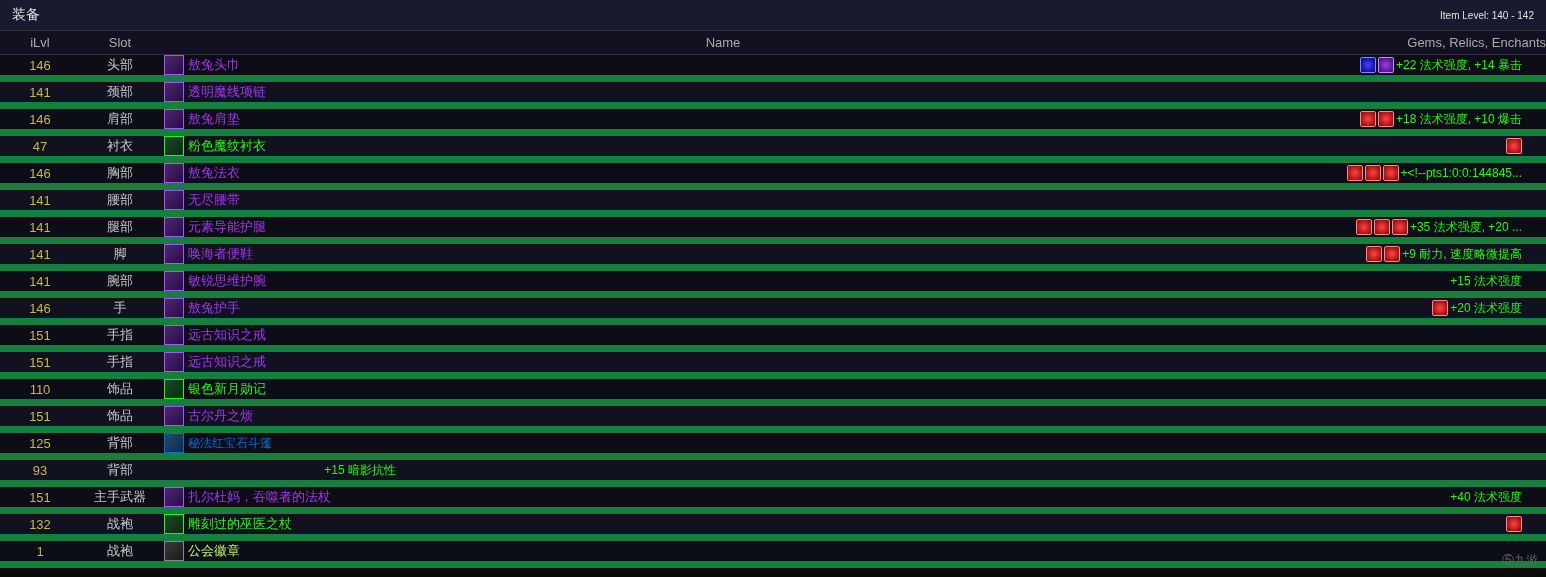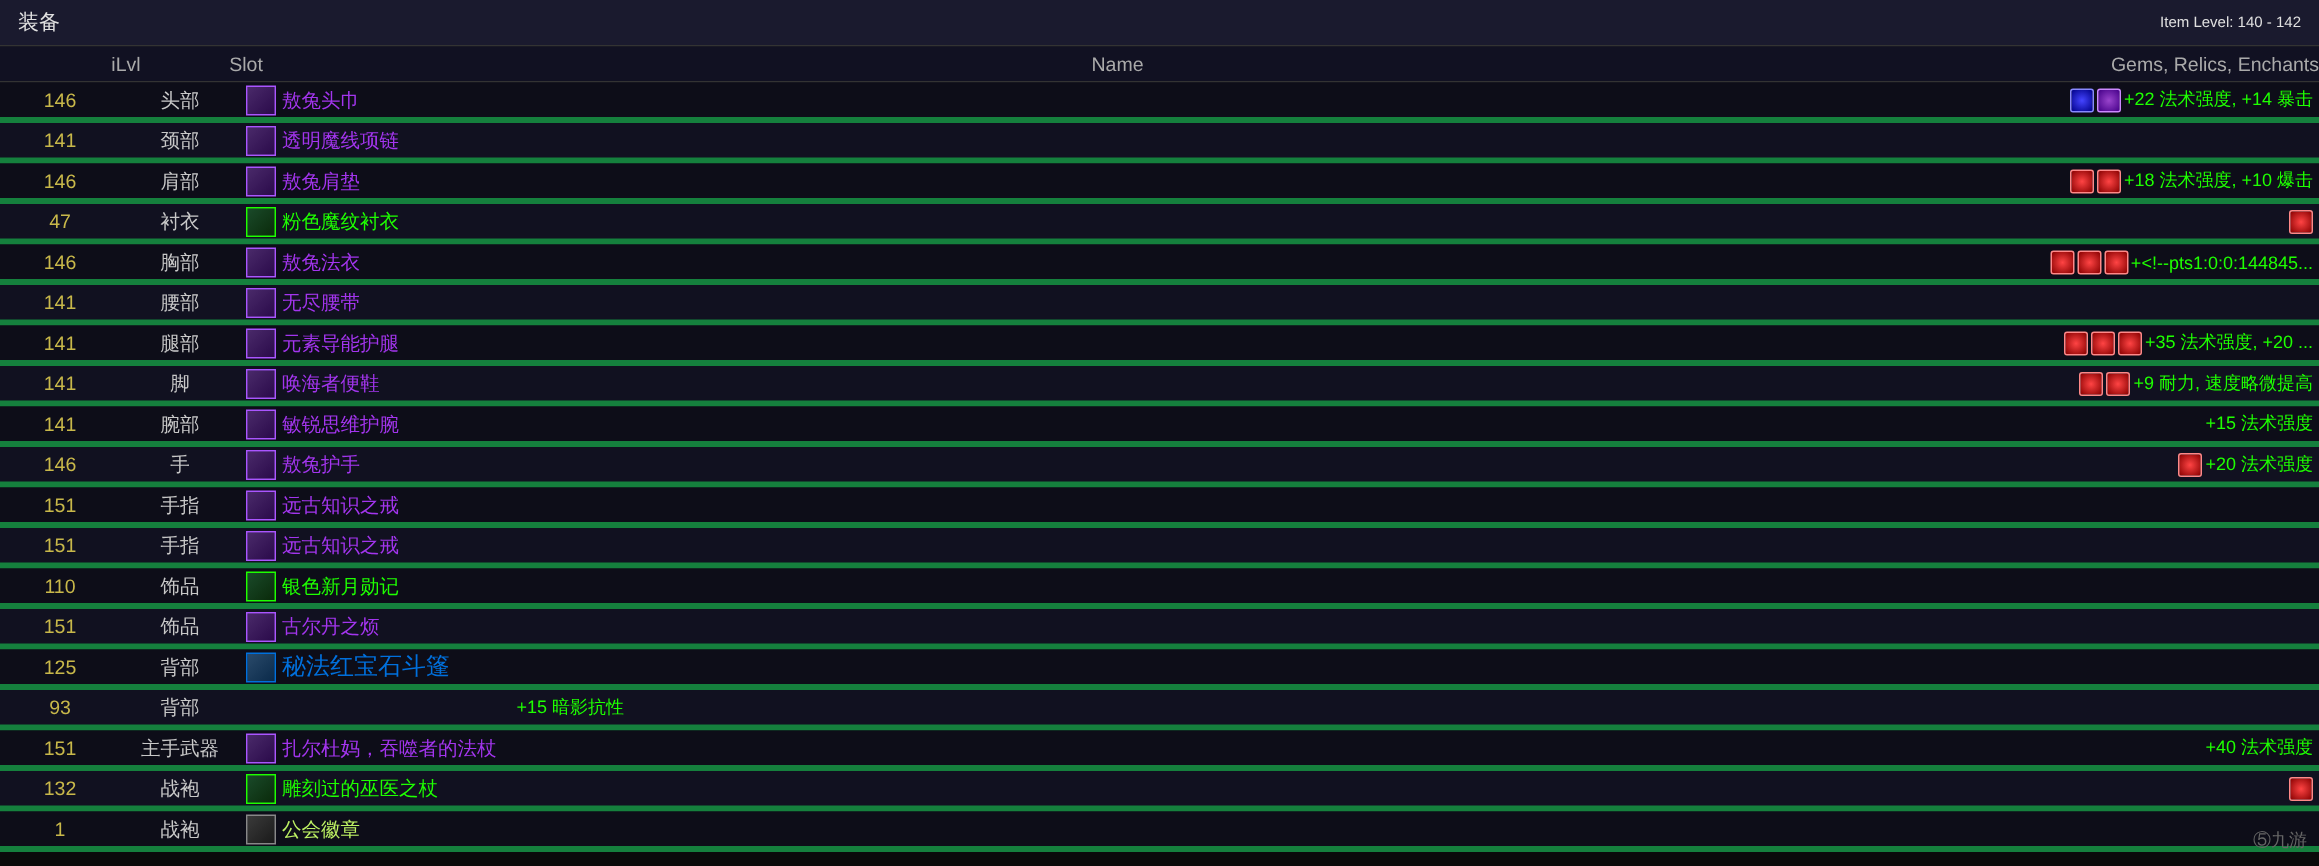--- a/index.html
+++ b/index.html
@@ -33,21 +33,20 @@
       display: flex;
       align-items: center;
       padding: 4px 0;
     }
     .col-ilvl {
       width: 80px;
       text-align: center;
       flex-shrink: 0;
       color: #aaa;
       font-size: 13px;
-      margin-left: 44px;
     }
     .col-slot {
       width: 80px;
       text-align: center;
       flex-shrink: 0;
       color: #aaa;
       font-size: 13px;
     }
     .col-name {
       flex: 1;
@@ -59,21 +58,21 @@
       width: 260px;
       text-align: right;
       flex-shrink: 0;
       color: #aaa;
       font-size: 13px;
       padding-right: 0;
     }
     .table-row {
       display: flex;
       align-items: center;
-      border-bottom: 4px solid #15803d;
+      border-bottom: 7px solid #15803d;
       min-height: 27px;
     }
     .table-row:nth-child(odd) {
       background: #0d0d18;
     }
     .table-row:nth-child(even) {
       background: #111120;
     }
     .row-ilvl {
       width: 80px;
@@ -108,38 +107,38 @@
       justify-content: center;
       font-size: 10px;
       overflow: hidden;
     }
     .item-name-epic {
       color: #a335ee;
       font-size: 13px;
     }
     .item-name-rare {
       color: #0070dd;
-      font-size: 16px;
+      font-size: 12px;
     }
     .item-name-uncommon {
       color: #1eff00;
       font-size: 13px;
     }
     .item-name-common {
       color: #bef264;
       font-size: 13px;
     }
     .row-gems-cell {
       width: 260px;
       flex-shrink: 0;
       display: flex;
       align-items: center;
       justify-content: flex-end;
       gap: 2px;
-      padding-right: 4px;
+      padding-right: 24px;
     }
     .gem-icon {
       width: 16px;
       height: 16px;
       border-radius: 2px;
       display: inline-flex;
       align-items: center;
       justify-content: center;
       flex-shrink: 0;
     }

